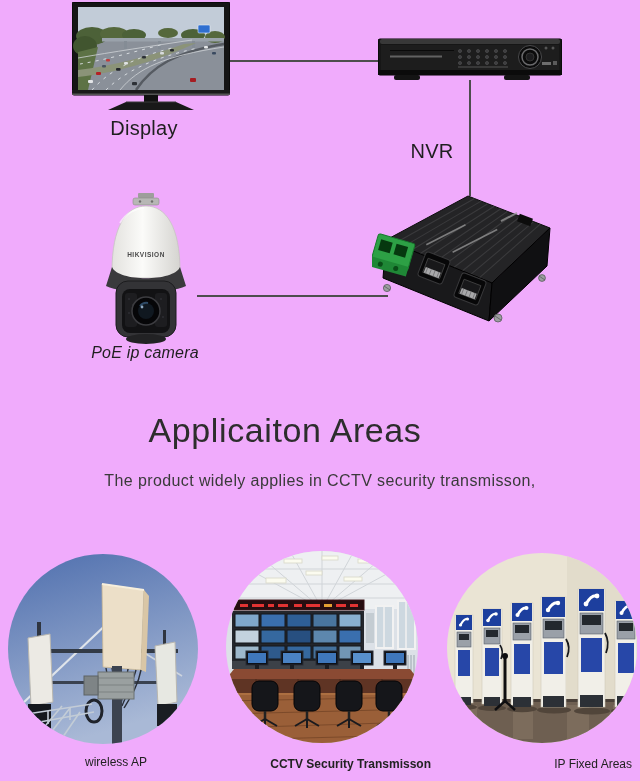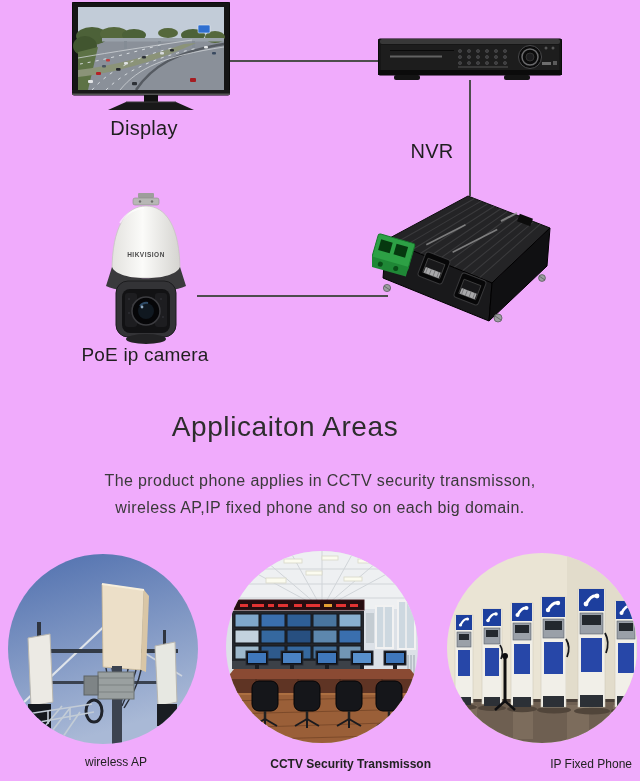--- a/index.html
+++ b/index.html
@@ -1,24 +1,24 @@
 <!DOCTYPE html>
 <html><head>
 <meta charset="utf-8">
 <style>
   html,body{margin:0;padding:0;background:#fff;}
   .canvas{position:relative;width:640px;height:781px;background:#f0abfc;
           font-family:"Liberation Sans",sans-serif;overflow:hidden;}
   .abs{position:absolute;}
   .dev-label{position:absolute;text-align:center;color:#1f1f1f;}
   .lbl-lg{font-size:20px;letter-spacing:0.3px;}
-  .lbl-md{font-size:19px;letter-spacing:0.2px;}
+  .lbl-md{font-size:16px;letter-spacing:0.2px;font-style:italic;}
   .connector{position:absolute;background:#4d4d4d;}
   .app-title{position:absolute;left:0;top:411px;width:570px;text-align:center;
-             font-size:28px;letter-spacing:0.6px;color:#2d2d2d;}
+             font-size:34px;letter-spacing:0.6px;color:#2d2d2d;}
   .app-desc{position:absolute;left:0;width:640px;text-align:center;
             font-size:16px;letter-spacing:0.4px;color:#3a3a3a;}
   .circle-photo{position:absolute;border-radius:50%;overflow:hidden;}
   .circle-photo svg{display:block;}
   .circ-label{position:absolute;text-align:right;font-size:12px;color:#222;}
 </style>
 </head>
 <body>
 
 <div class="canvas">
@@ -221,22 +221,21 @@
           <circle cx="126" cy="130" r="4"></circle>
           <circle cx="170" cy="90" r="3.4"></circle>
         <line x1="12" y1="98" x2="18" y2="102"></line>
           <line x1="123" y1="128" x2="129" y2="132"></line>
           <line x1="167" y1="88" x2="173" y2="92"></line>
       </g>
     </svg>
   </div>
 
   <div class="app-title">Applicaiton Areas</div>
-  <div class="app-desc" style="top:472px;">The product phone applies in CCTV security transmisson,</div>
-  <div class="app-desc" style="top:499px;">wireless AP,IP fixed phone and so on each big domain.</div>
+  <div class="app-desc" style="top:472px;">The product widely applies in CCTV security transmisson,</div>
 
   <div class="circle-photo" style="left:8px;top:554px;width:190px;height:190px;">
     <svg width="190" height="190" viewBox="0 0 190 190">
       <defs>
         <linearGradient id="skyG" x1="0" y1="0" x2="0.3" y2="1">
           <stop offset="0" stop-color="#4f6fae"></stop>
             <stop offset="1" stop-color="#a9b9d6"></stop>
         </linearGradient>
       </defs>
       <rect width="190" height="190" fill="url(#skyG)"></rect>
@@ -526,15 +525,15 @@
         <line x1="58" y1="104" x2="58" y2="150" stroke="#0e0e10" stroke-width="3"></line>
         <line x1="58" y1="148" x2="48" y2="157" stroke="#0e0e10" stroke-width="2.4"></line>
         <line x1="58" y1="148" x2="68" y2="157" stroke="#0e0e10" stroke-width="2.4"></line>
         <circle cx="58" cy="103" r="3" fill="#0e0e10"></circle>
       </g>
     </svg>
   </div>
 
   <div class="circ-label" style="left:7px;top:755px;width:140px;">wireless AP</div>
   <div class="circ-label" style="left:211px;top:757px;width:220px;font-weight:bold;">CCTV Security Transmisson</div>
-  <div class="circ-label" style="left:472px;top:757px;width:160px;">IP Fixed Phone</div>
+  <div class="circ-label" style="left:472px;top:757px;width:160px;">IP Fixed Areas</div>
 
 </div>
 
 </body></html>

